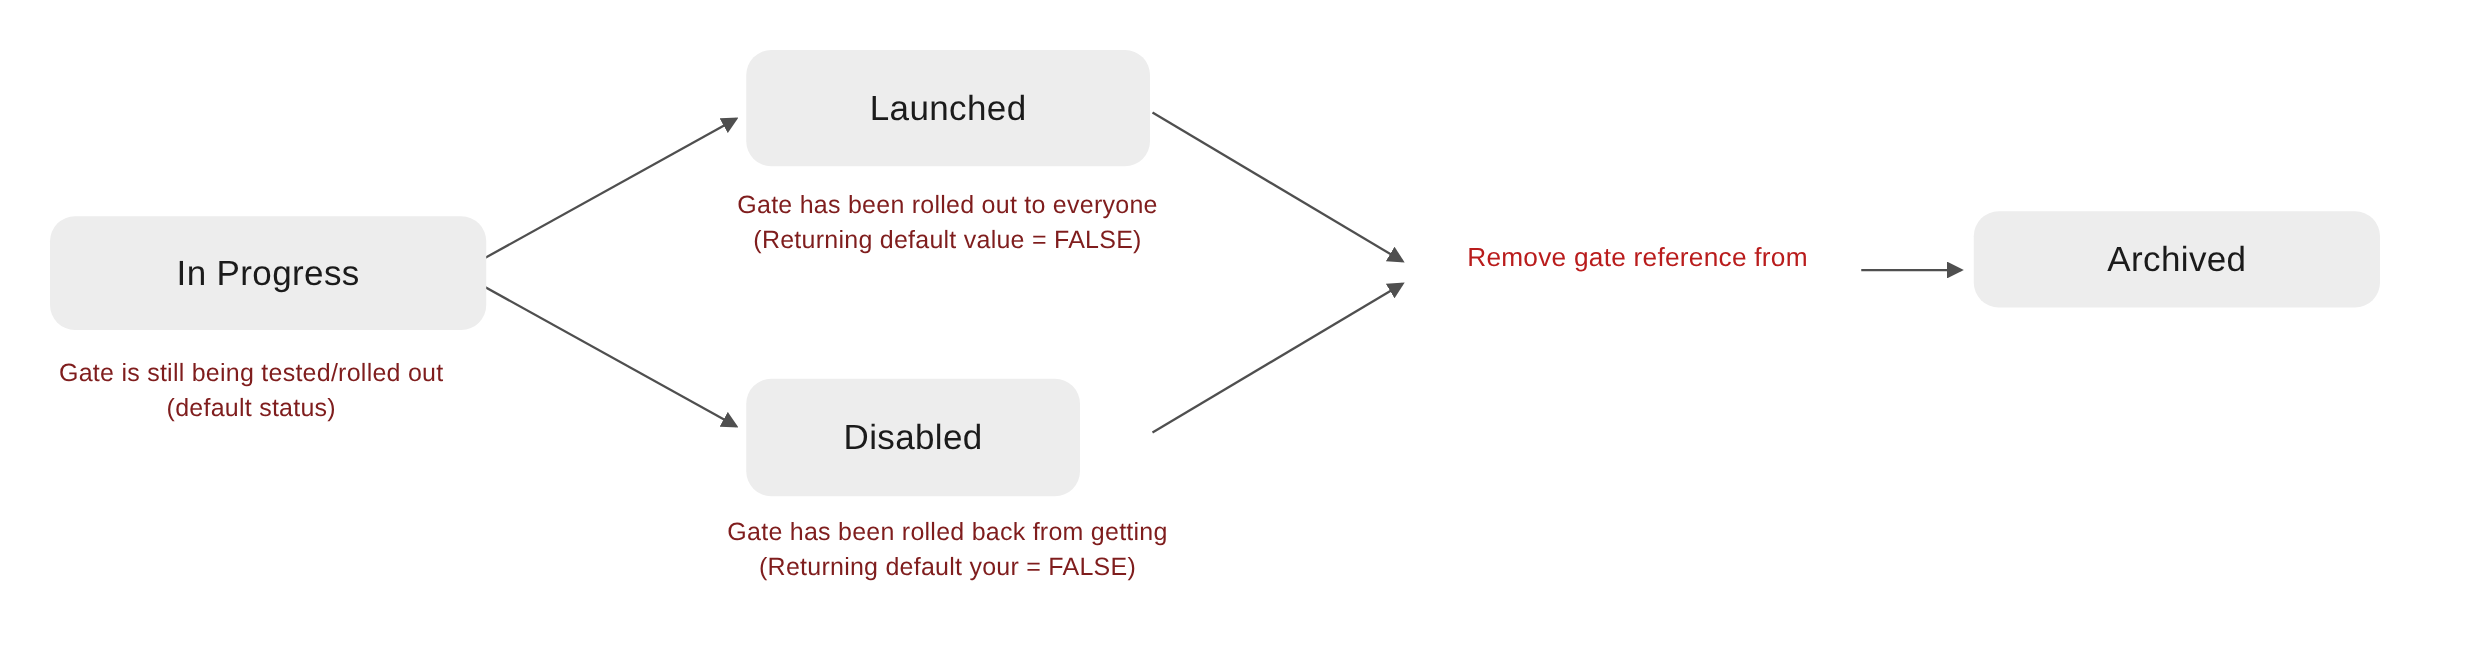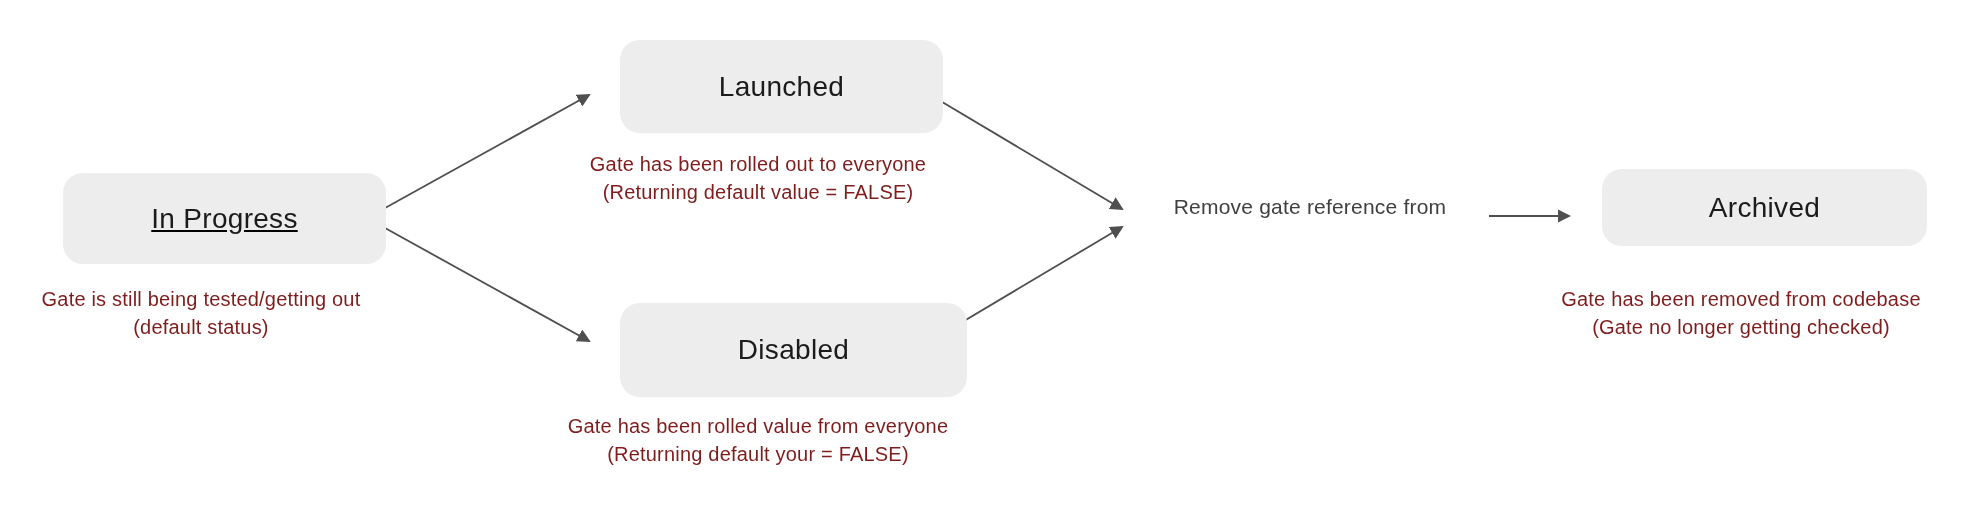--- a/index.html
+++ b/index.html
@@ -23,49 +23,48 @@
     height: 520px;
     pointer-events: none;
   }
   .node {
     position: absolute;
     background: #ededed;
     border-radius: 20px;
     display: flex;
     align-items: center;
     justify-content: center;
-    margin-left: 23px;
   }
   .node-label {
     color: #1b1b1b;
     font-size: 28px;
     font-weight: 500;
     letter-spacing: 0.3px;
     white-space: nowrap;
   }
   .caption {
     position: absolute;
     text-align: center;
     color: #7f1d1d;
     font-size: 20px;
     line-height: 28px;
     letter-spacing: 0.2px;
   }
   .annotation {
     position: absolute;
     text-align: center;
-    color: #404040;
+    color: #b91c1c;
     font-size: 21px;
     line-height: 29px;
     letter-spacing: 0.2px;
   }
   
-  #node-in-progress { left: 40px;   top: 173px; width: 323px; height: 91px; text-decoration: underline; }
+  #node-in-progress { left: 40px;   top: 173px; width: 349px; height: 91px; }
   #node-launched    { left: 597px;  top: 40px;  width: 323px; height: 93px; }
-  #node-disabled    { left: 597px;  top: 303px; width: 347px; height: 94px; }
+  #node-disabled    { left: 597px;  top: 303px; width: 267px; height: 94px; }
   #node-archived    { left: 1579px; top: 169px; width: 325px; height: 77px; }
   
   #caption-in-progress { left: 0px;    top: 285px; width: 402px; }
   #caption-launched    { left: 557px;  top: 150px; width: 402px; }
   #caption-disabled    { left: 557px;  top: 412px; width: 402px; }
   #caption-archived    { left: 1540px; top: 285px; width: 402px; }
   #annotation-remove   { left: 1145px; top: 192px; width: 330px; }
 </style>
 </head>
 <body>
@@ -82,45 +81,41 @@
     <line x1="367" y1="218" x2="589" y2="341" stroke="#4f4f4f" stroke-width="1.8" marker-end="url(#arrowhead)"></line>
     <line x1="922" y1="90" x2="1122" y2="209" stroke="#4f4f4f" stroke-width="1.8" marker-end="url(#arrowhead)"></line>
     <line x1="922" y1="346" x2="1122" y2="227" stroke="#4f4f4f" stroke-width="1.8" marker-end="url(#arrowhead)"></line>
     <line x1="1489" y1="216" x2="1569" y2="216" stroke="#4f4f4f" stroke-width="1.8" marker-end="url(#arrowhead)"></line>
   </svg>
 
   <div class="node" id="node-in-progress">
     <span class="node-label">In Progress</span>
   </div>
   <div class="caption" id="caption-in-progress">
-    <div>Gate is still being tested/getting out</div>
+    <div>Gate is still being tested/rolled out</div>
     <div>(default status)</div>
   </div>
 
   <div class="node" id="node-launched">
     <span class="node-label">Launched</span>
   </div>
   <div class="caption" id="caption-launched">
     <div>Gate has been rolled out to everyone</div>
     <div>(Returning default value = FALSE)</div>
   </div>
 
   <div class="node" id="node-disabled">
     <span class="node-label">Disabled</span>
   </div>
   <div class="caption" id="caption-disabled">
-    <div>Gate has been rolled value from everyone</div>
+    <div>Gate has been rolled back from getting</div>
     <div>(Returning default your = FALSE)</div>
   </div>
 
   <div class="annotation" id="annotation-remove">
     <div>Remove gate reference from</div>
   </div>
 
   <div class="node" id="node-archived">
     <span class="node-label">Archived</span>
   </div>
-  <div class="caption" id="caption-archived">
-    <div>Gate has been removed from codebase</div>
-    <div>(Gate no longer getting checked)</div>
-  </div>
 
 </div>
 
 </body></html>

